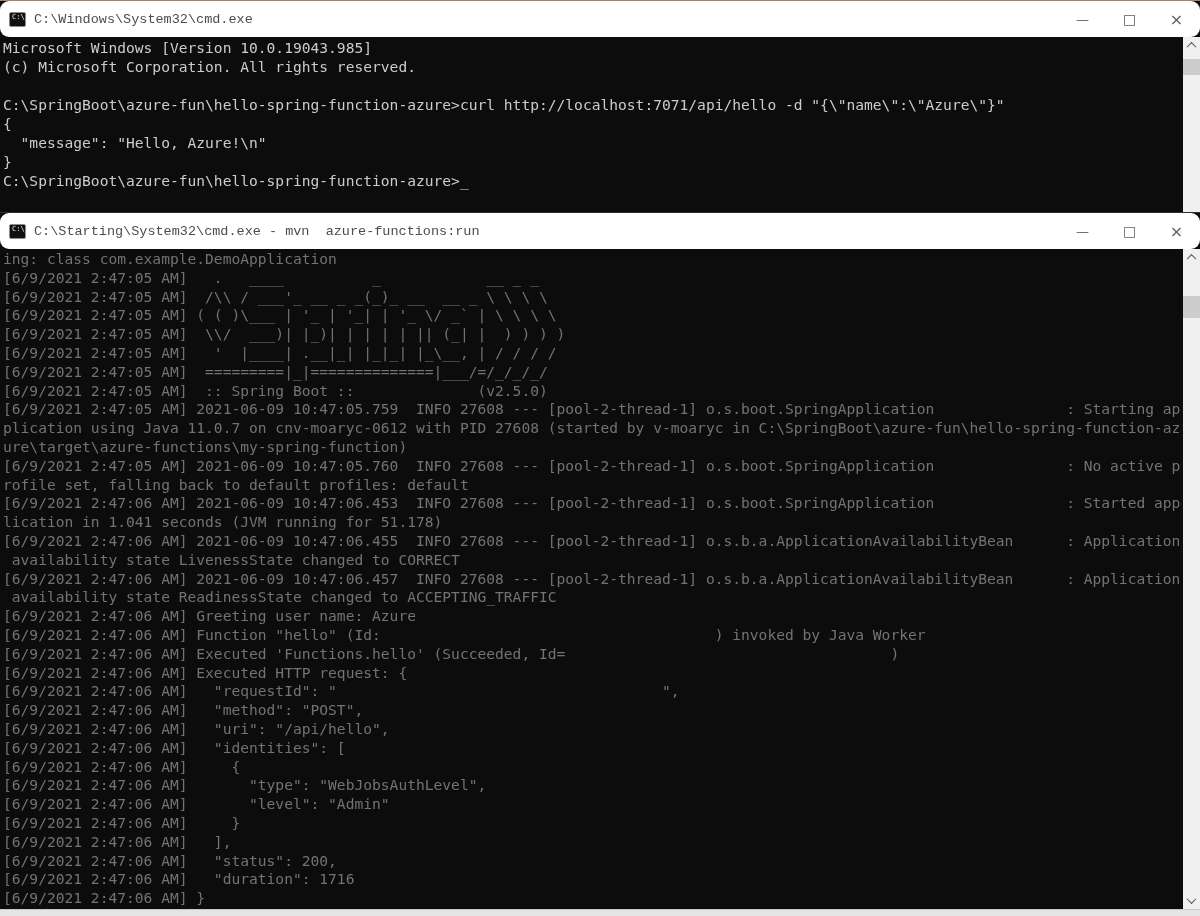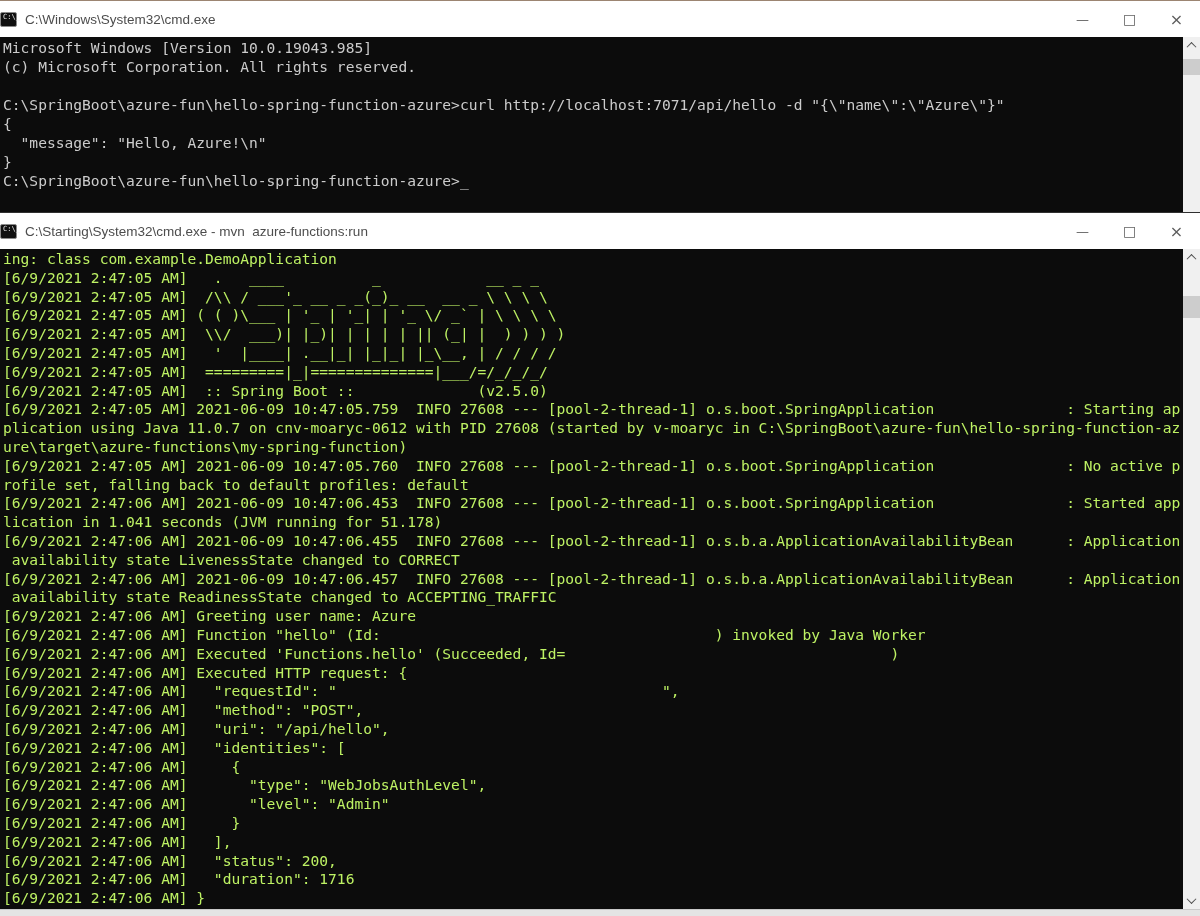--- a/index.html
+++ b/index.html
@@ -1,33 +1,33 @@
 <!DOCTYPE html>
 <html><head>
 <meta charset="utf-8">
 <style>
   html,body{margin:0;padding:0;background:#0C0C0C;}
   #screen{position:relative;width:1200px;height:916px;overflow:hidden;background:#0C0C0C;font-family:"DejaVu Sans Mono",monospace;}
   .window{position:absolute;left:0;width:1200px;}
   #win-top{top:0;height:212px;border-top:1px solid #9c8572;}
   #win-bottom{top:212px;height:704px;border-top:1px solid #303030;}
-  .titlebar{height:36px;background:#FFFFFF;display:flex;align-items:center;box-sizing:border-box;}
+  .titlebar{height:36px;background:#FFFFFF;display:flex;align-items:center;padding-left:9px;box-sizing:border-box;border-radius:9px;}
   .cmdicon{width:17px;height:15px;background:#101010;border:1px solid #8a8a8a;border-radius:2px;color:#e8e8e8;
            font-size:7px;line-height:8px;padding-left:2px;box-sizing:border-box;font-family:"DejaVu Sans Mono",monospace;flex:none;}
-  .wtitle{margin-left:8px;font-family:Liberation Sans, sans-serif;font-size:13.5px;color:#4d4d4d;white-space:pre;}
+  .wtitle{margin-left:8px;font-family:Liberation Mono, monospace;font-size:13.5px;color:#4d4d4d;white-space:pre;}
   .controls{margin-left:auto;display:flex;height:100%;}
   .ctrl{width:47px;height:100%;display:flex;align-items:center;justify-content:center;color:#5f5f5f;
         font-family:"DejaVu Sans",sans-serif;}
   .ctrl.min{font-size:13px;}
   .ctrl.max{font-size:14px;}
   .ctrl.cls{font-size:16px;}
   .term{position:absolute;left:0;right:17px;top:36px;bottom:0;background:#0C0C0C;overflow:hidden;
         padding:1px 0 0 3px;white-space:pre;font-size:14.6px;}
   #win-top .term{color:#CCCCCC;line-height:19px;}
-  #win-bottom .term{color:#bef264;line-height:18.8px;bottom:8px;}
+  #win-bottom .term{color:#737373;line-height:18.8px;bottom:8px;}
   .sb{position:absolute;right:0;top:36px;bottom:0;width:17px;background:#F0F0F0;}
   #win-bottom .sb{bottom:8px;}
   .sb-btn{position:absolute;left:0;width:17px;height:17px;display:flex;align-items:center;justify-content:center;}
   .sb-up{top:0;}
   .sb-down{bottom:0;}
   .chev{width:6px;height:6px;border-left:1.6px solid #505050;border-top:1.6px solid #505050;}
   .chev.up{transform:rotate(45deg) translate(1px,1px);}
   .chev.down{transform:rotate(225deg) translate(1px,1px);}
   .sb-thumb{position:absolute;left:0;width:17px;background:#CDCDCD;}
   #thumb-top{top:22px;height:16px;}

